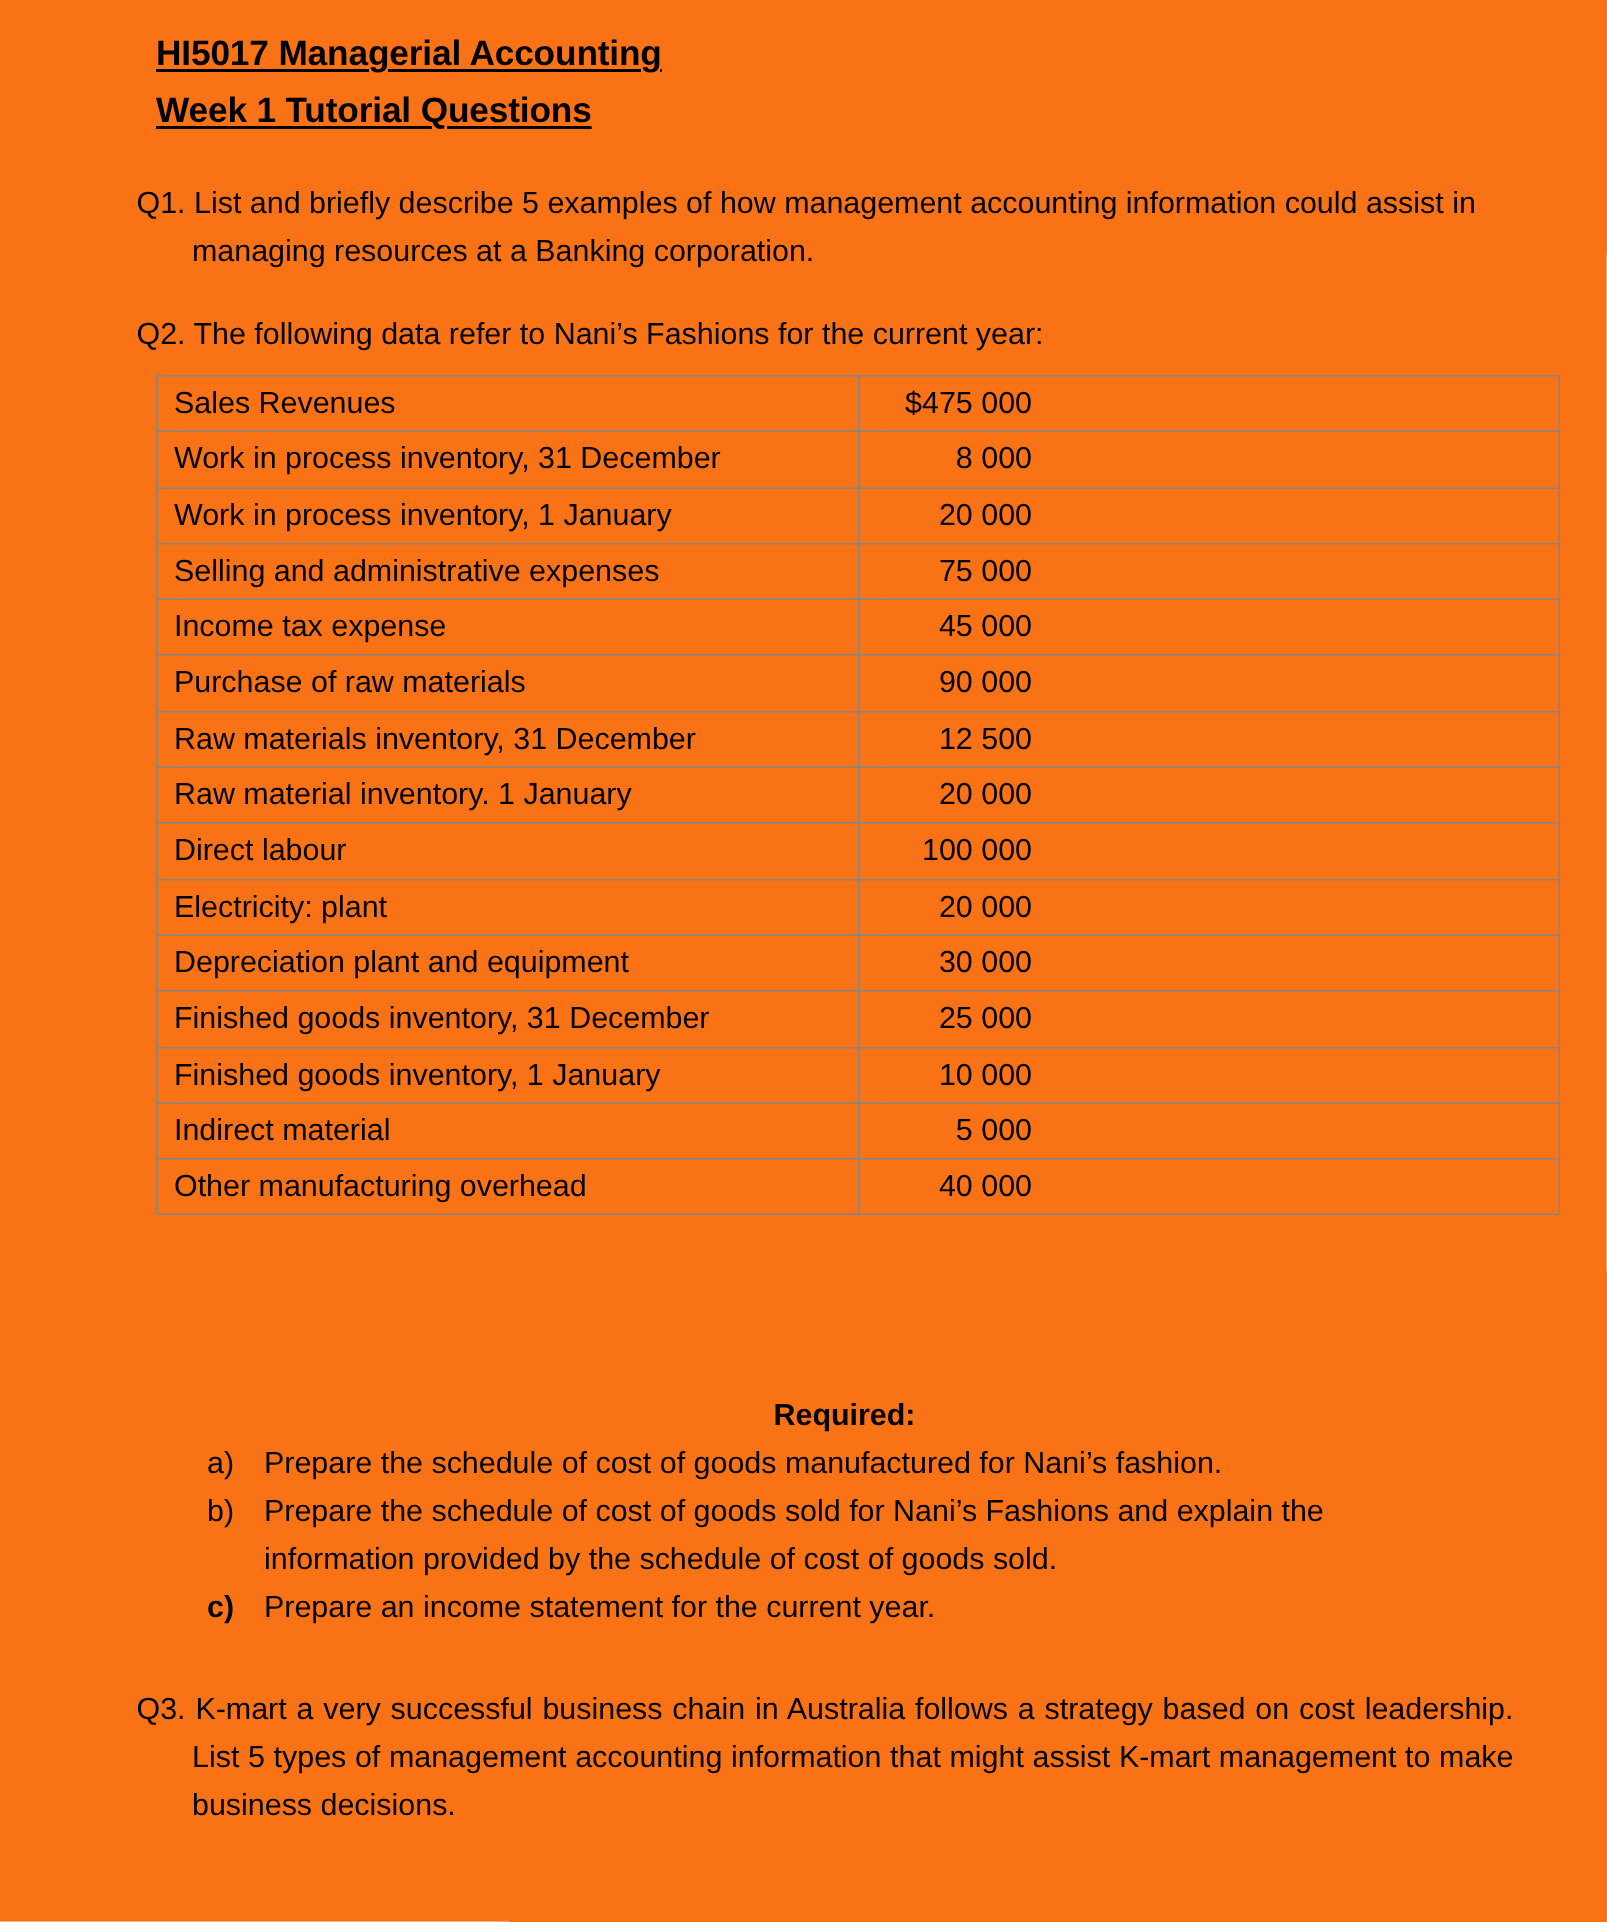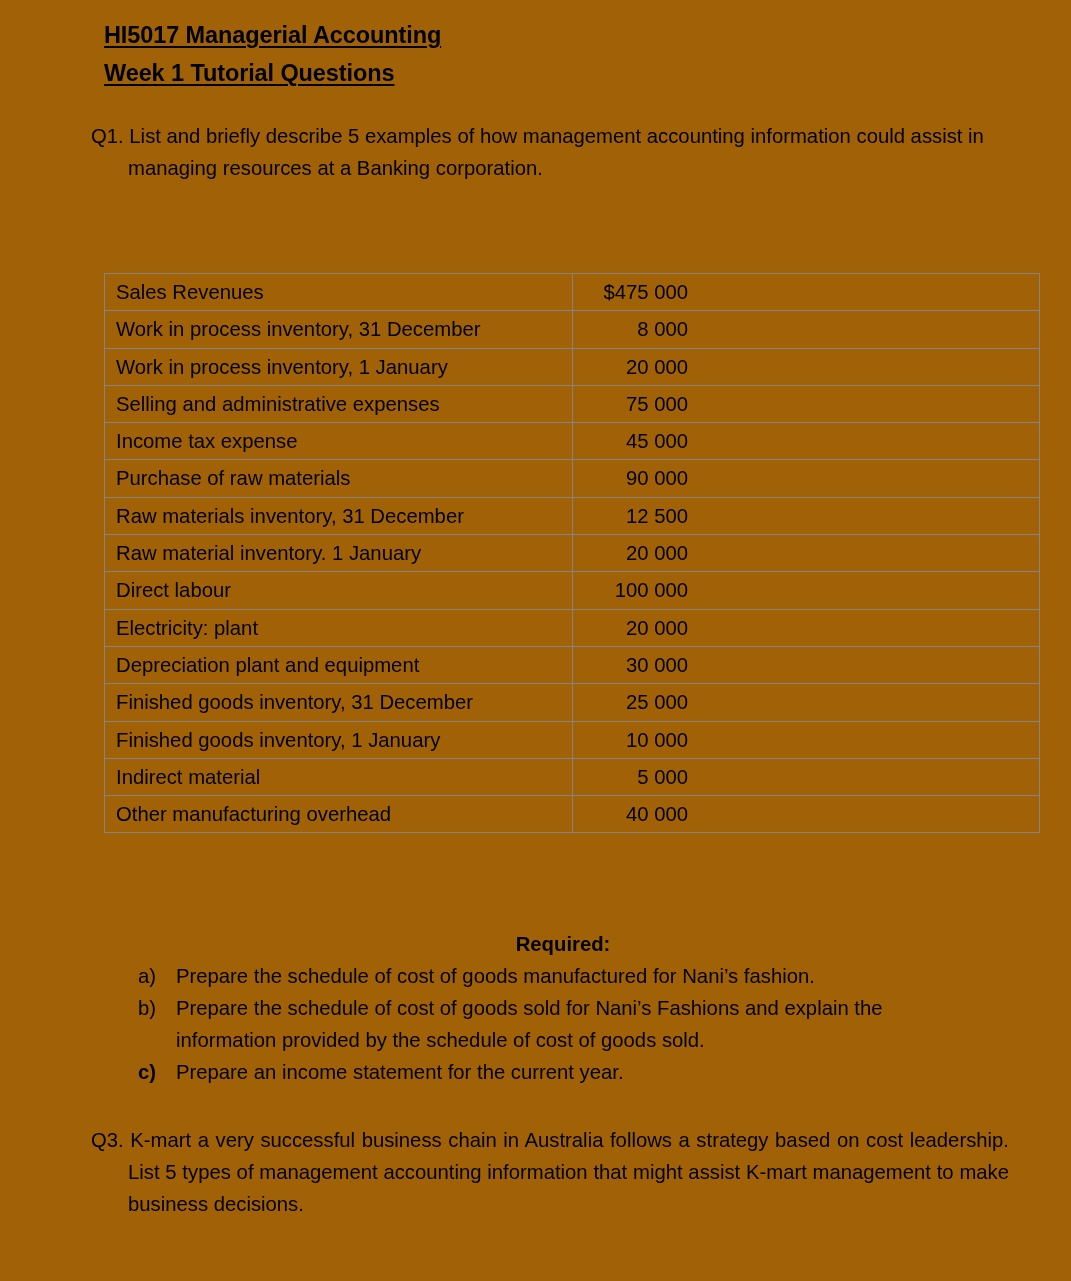--- a/index.html
+++ b/index.html
@@ -14,21 +14,21 @@
     font-family: "Liberation Sans", sans-serif;
     color: #000000;
     overflow: hidden;
     position: relative;
   }
 
   .page {
     position: relative;
     width: 1071px;
     height: 1281px;
-    background: #a16207;
+    background: #f97316;
     box-sizing: border-box;
     padding: 0;
   }
 
   
   .doc-heading {
     position: absolute;
     left: 104px;
     font-size: 23.5px;
     font-weight: bold;
@@ -61,21 +61,21 @@
   #q1-block { top: 120px; }
   #q2-block { top: 207px; }
   #q3-block { top: 1124px; }
 
   .q-label { }
 
   
   .data-table {
     position: absolute;
     left: 104px;
-    top: 273px;
+    top: 250px;
     width: 935px;
     border-collapse: collapse;
     table-layout: fixed;
     font-size: 20.3px;
   }
   .data-table td {
     border: 1.3px solid #848484;
     height: 37.3px;
     padding: 0 0 0 11px;
     vertical-align: middle;
@@ -136,20 +136,21 @@
 </head>
 <body>
 
 <div class="page">
 
   <div class="doc-heading" id="heading-line-1"><span class="ul">HI5017 Managerial Accounting</span></div>
   <div class="doc-heading" id="heading-line-2"><span class="ul">Week 1 Tutorial Questions</span></div>
 
   <div class="question" id="q1-block"><span class="q-label">Q1.</span> <span>List and briefly describe 5 examples of how management accounting information could assist in managing resources at a Banking corporation.</span></div>
 
+  <div class="question" id="q2-block"><span class="q-label">Q2.</span> <span>The following data refer to Nani’s Fashions for the current year:</span></div>
 
   <table class="data-table" id="financial-data-table">
     <tbody id="financial-data-table-body">
         <tr>
           <td class="col-item">Sales Revenues</td>
           <td class="col-value">
             <span class="value-inner">$475 000</span>
           </td>
         </tr>
         <tr>

